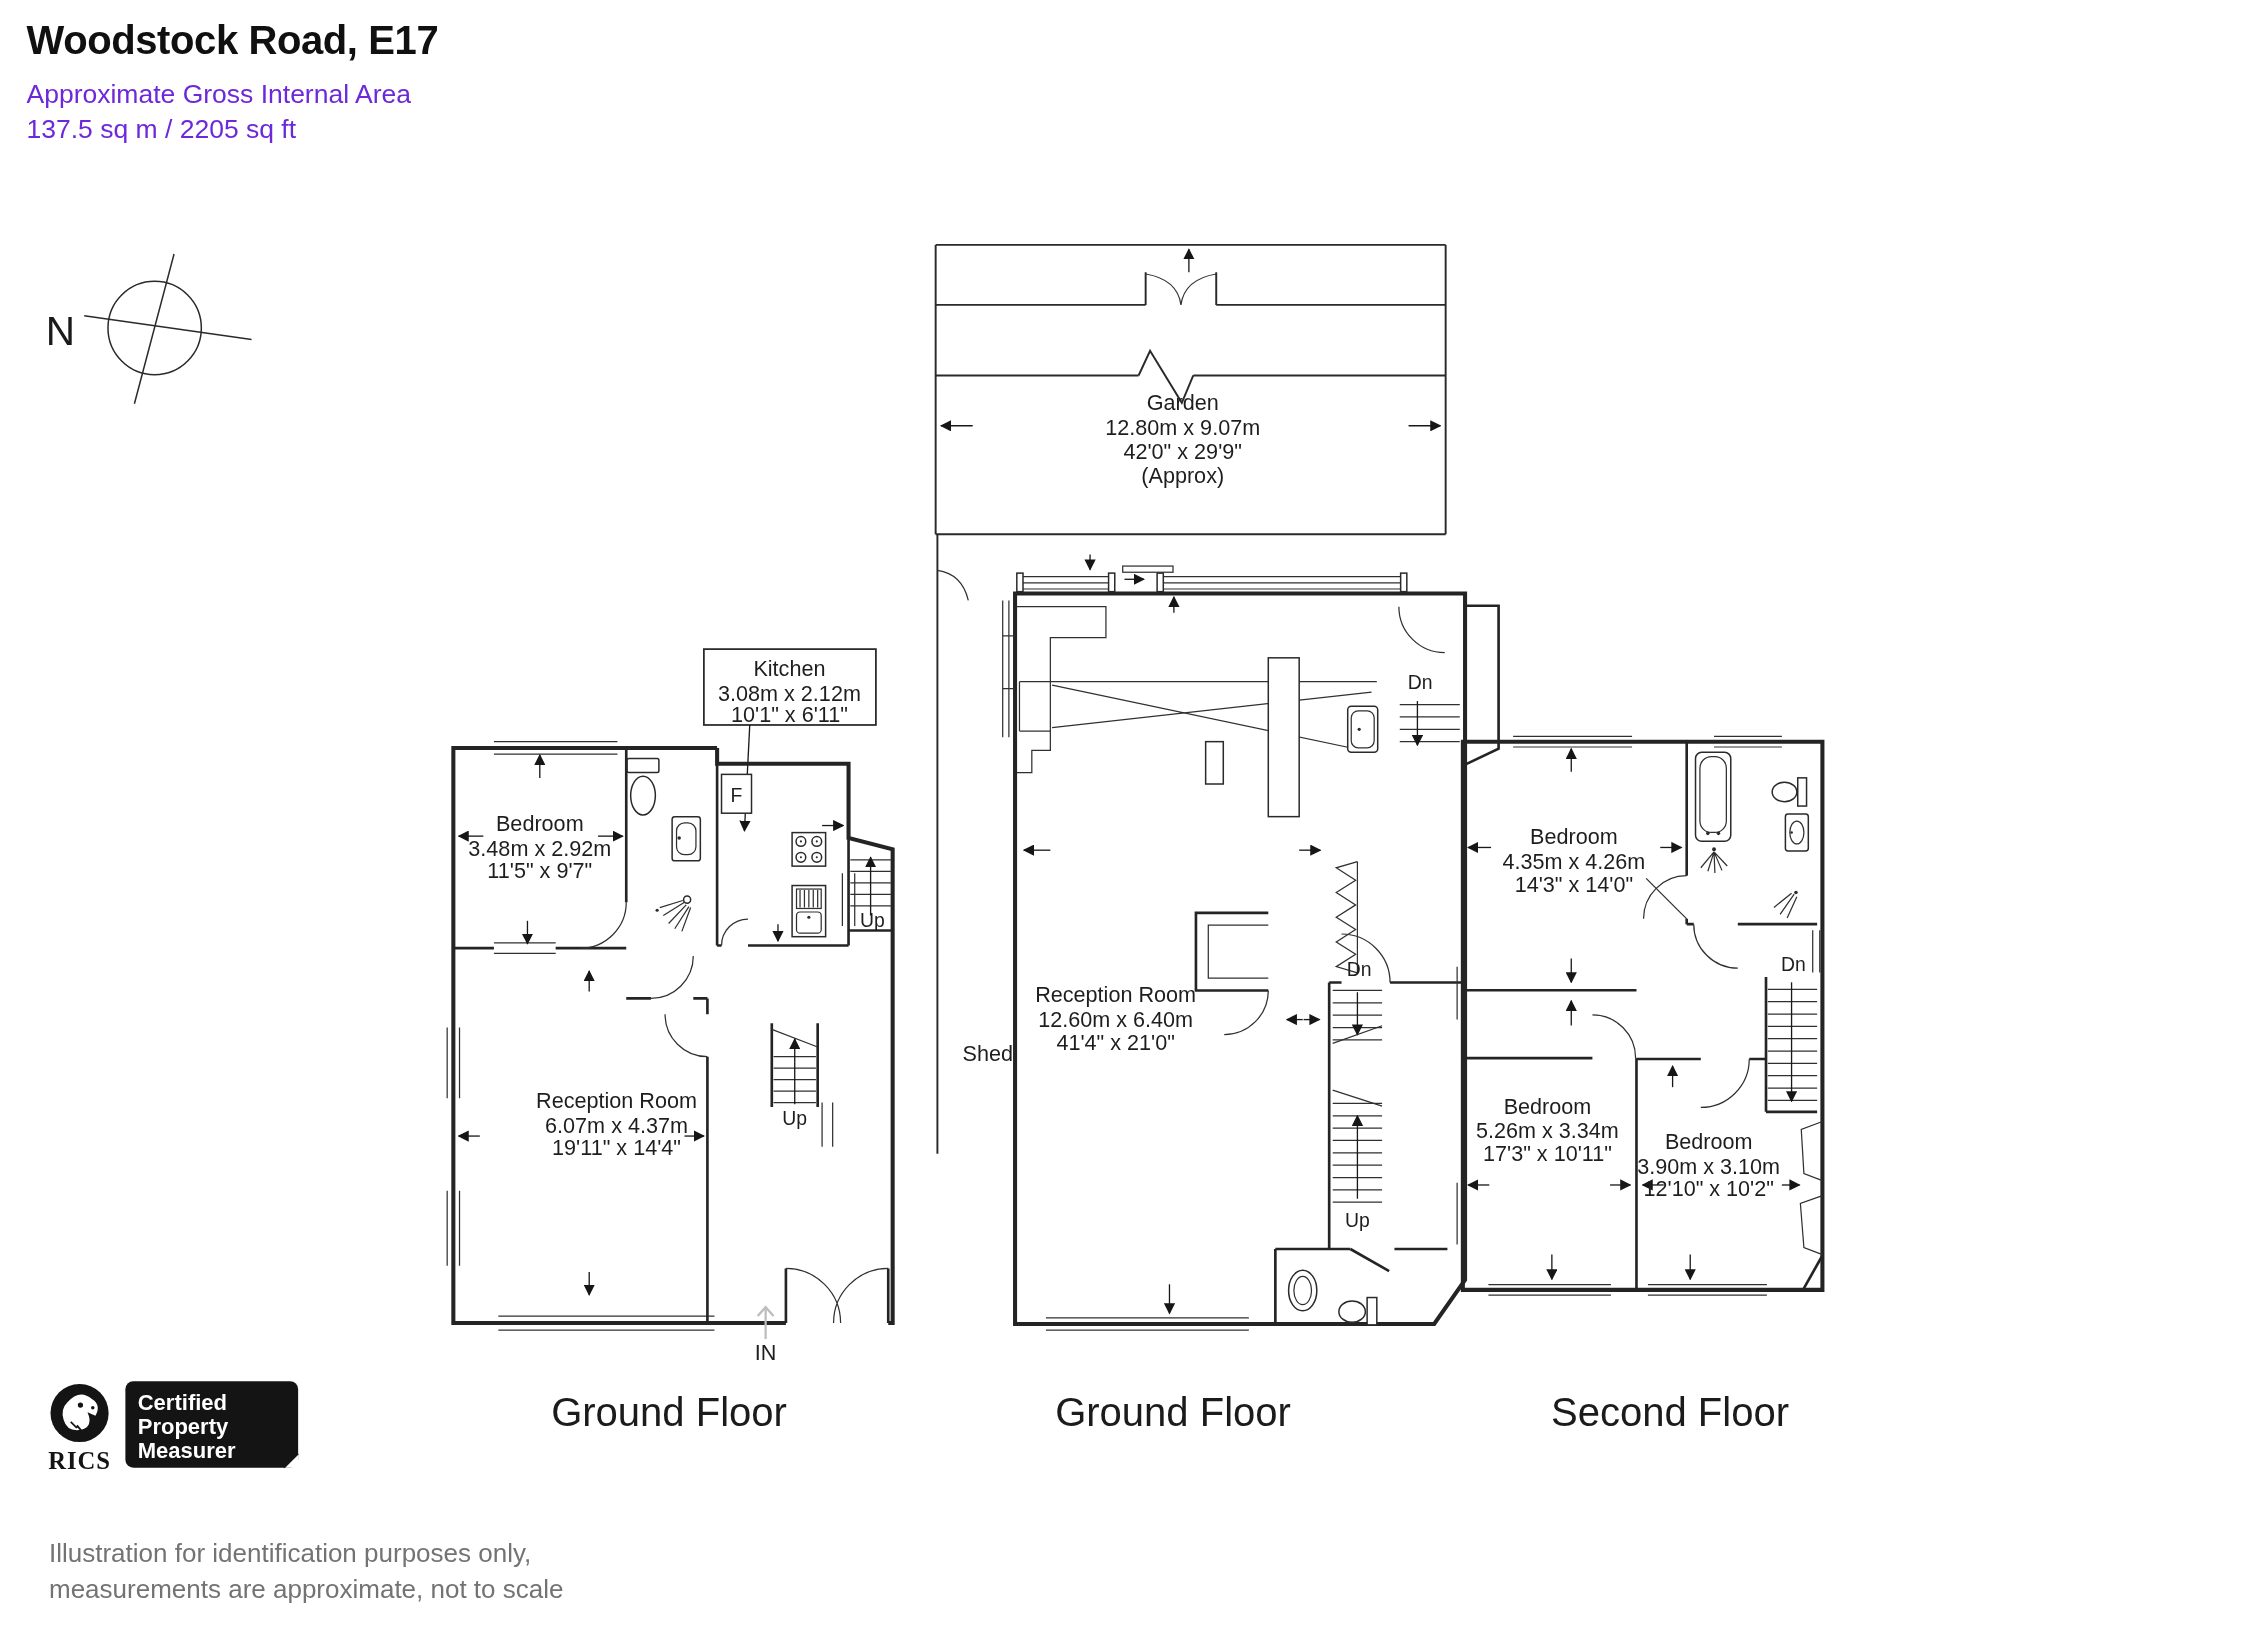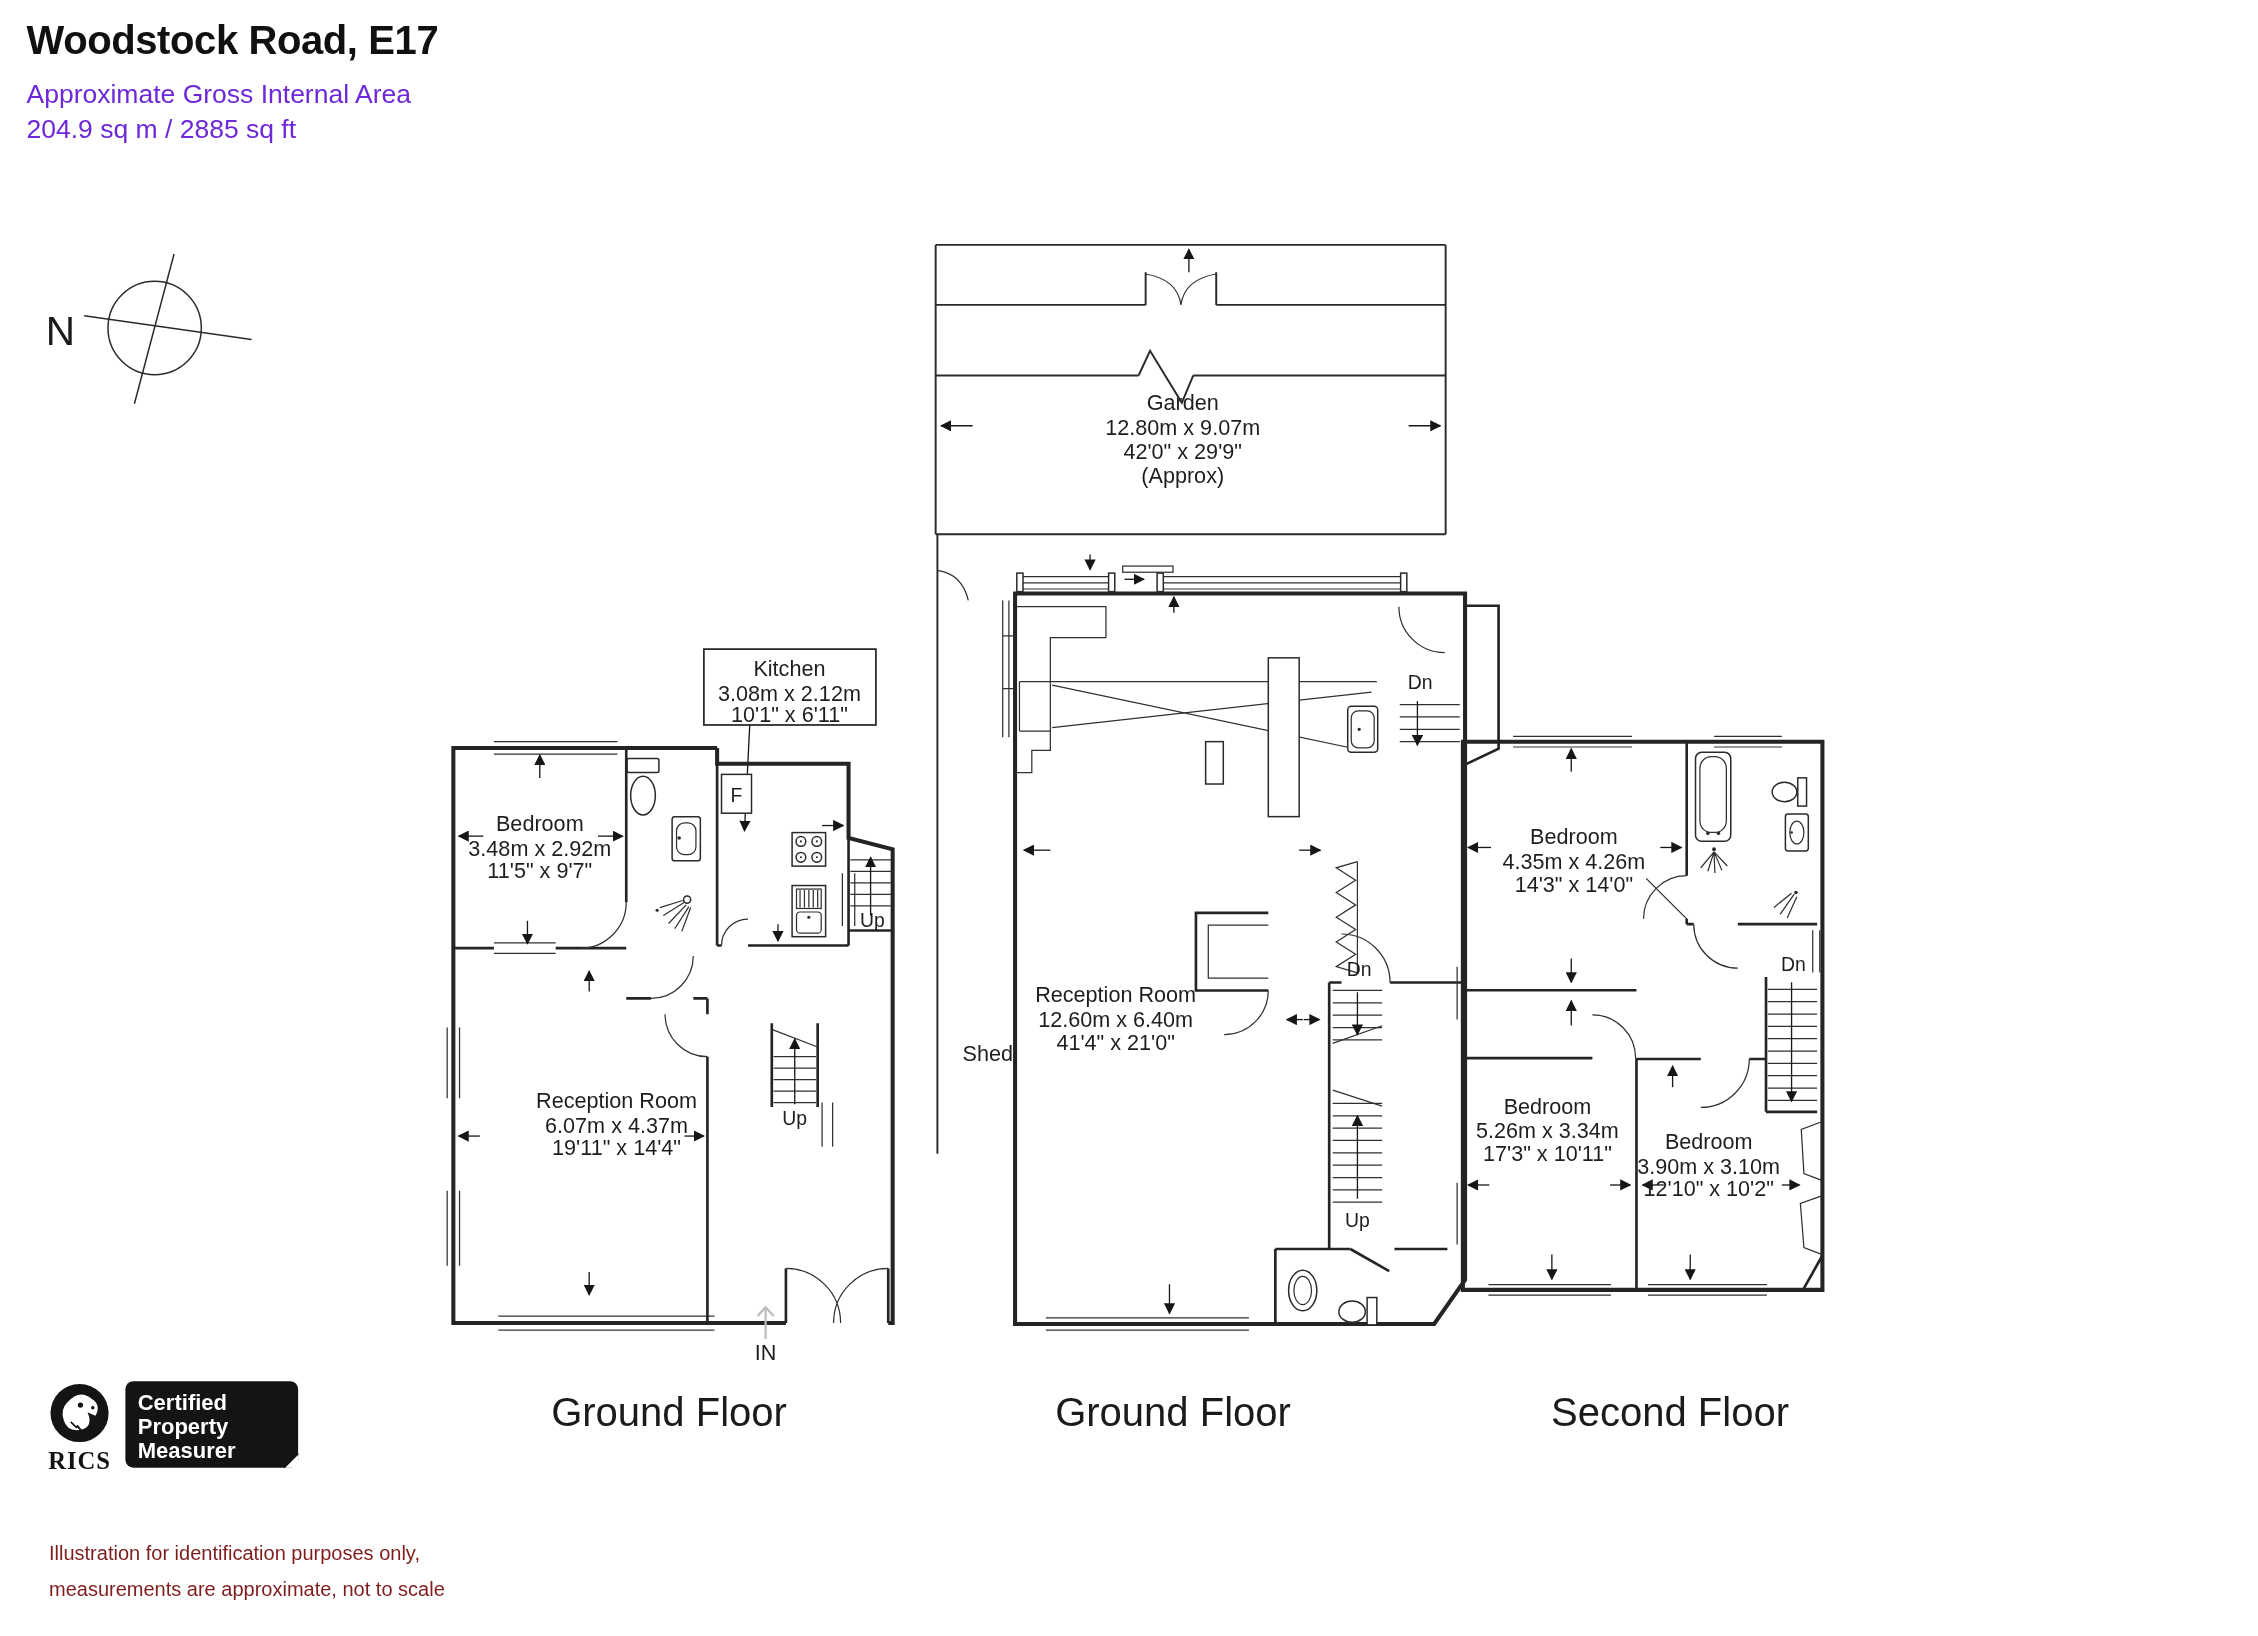--- a/index.html
+++ b/index.html
@@ -19,32 +19,32 @@
   .fx {fill:#ffffff;stroke:#2a2a2a;stroke-width:1.7;}
   .dm {fill:none;stroke:#191919;stroke-width:1.5;}
   .dot{fill:#2a2a2a;stroke:none;}
   .floor-label{position:absolute;top:1390px;transform:translateX(-50%);
                font-size:40px;color:#1b1b1b;white-space:nowrap;}
   .callout-box{fill:#ffffff;stroke:#2a2a2a;stroke-width:2;}
   .gray{stroke:#bdbdbd;}
   .rics-wrap{position:absolute;left:44px;top:1376px;}
   .badge-text{font-weight:700;font-size:25px;fill:#ffffff;text-anchor:start;}
   .rics-text{font-weight:700;font-size:28px;font-family:"Liberation Serif",serif;letter-spacing:1px;fill:#141414;}
-  .disclaimer{position:absolute;left:49px;top:1535px;font-size:20px;line-height:36px;color:#7f1d1d;}
+  .disclaimer{position:absolute;left:49px;top:1535px;font-size:26px;line-height:36px;color:#737373;}
 </style>
 </head>
 <body>
 
 <div class="page">
 
   <div class="hdr">
     <h1>Woodstock Road, E17</h1>
     <div class="sub">
       <div>Approximate Gross Internal Area</div>
-      <div>204.9 sq m / 2885 sq ft</div>
+      <div>137.5 sq m / 2205 sq ft</div>
     </div>
   </div>
 
   <svg style="position:absolute;left:34px;top:254px" width="229" height="163" viewBox="0 0 260 185">
     <circle cx="137" cy="84" r="53" fill="none" stroke="#2a2a2a" stroke-width="1.7"></circle>
     <line x1="57" y1="70" x2="247" y2="97" stroke="#2a2a2a" stroke-width="1.7"></line>
     <line x1="159" y1="0" x2="114" y2="170" stroke="#2a2a2a" stroke-width="1.7"></line>
     <text x="30" y="103" style="font-size:46px;fill:#1a1a1a">N</text>
   </svg>
 

